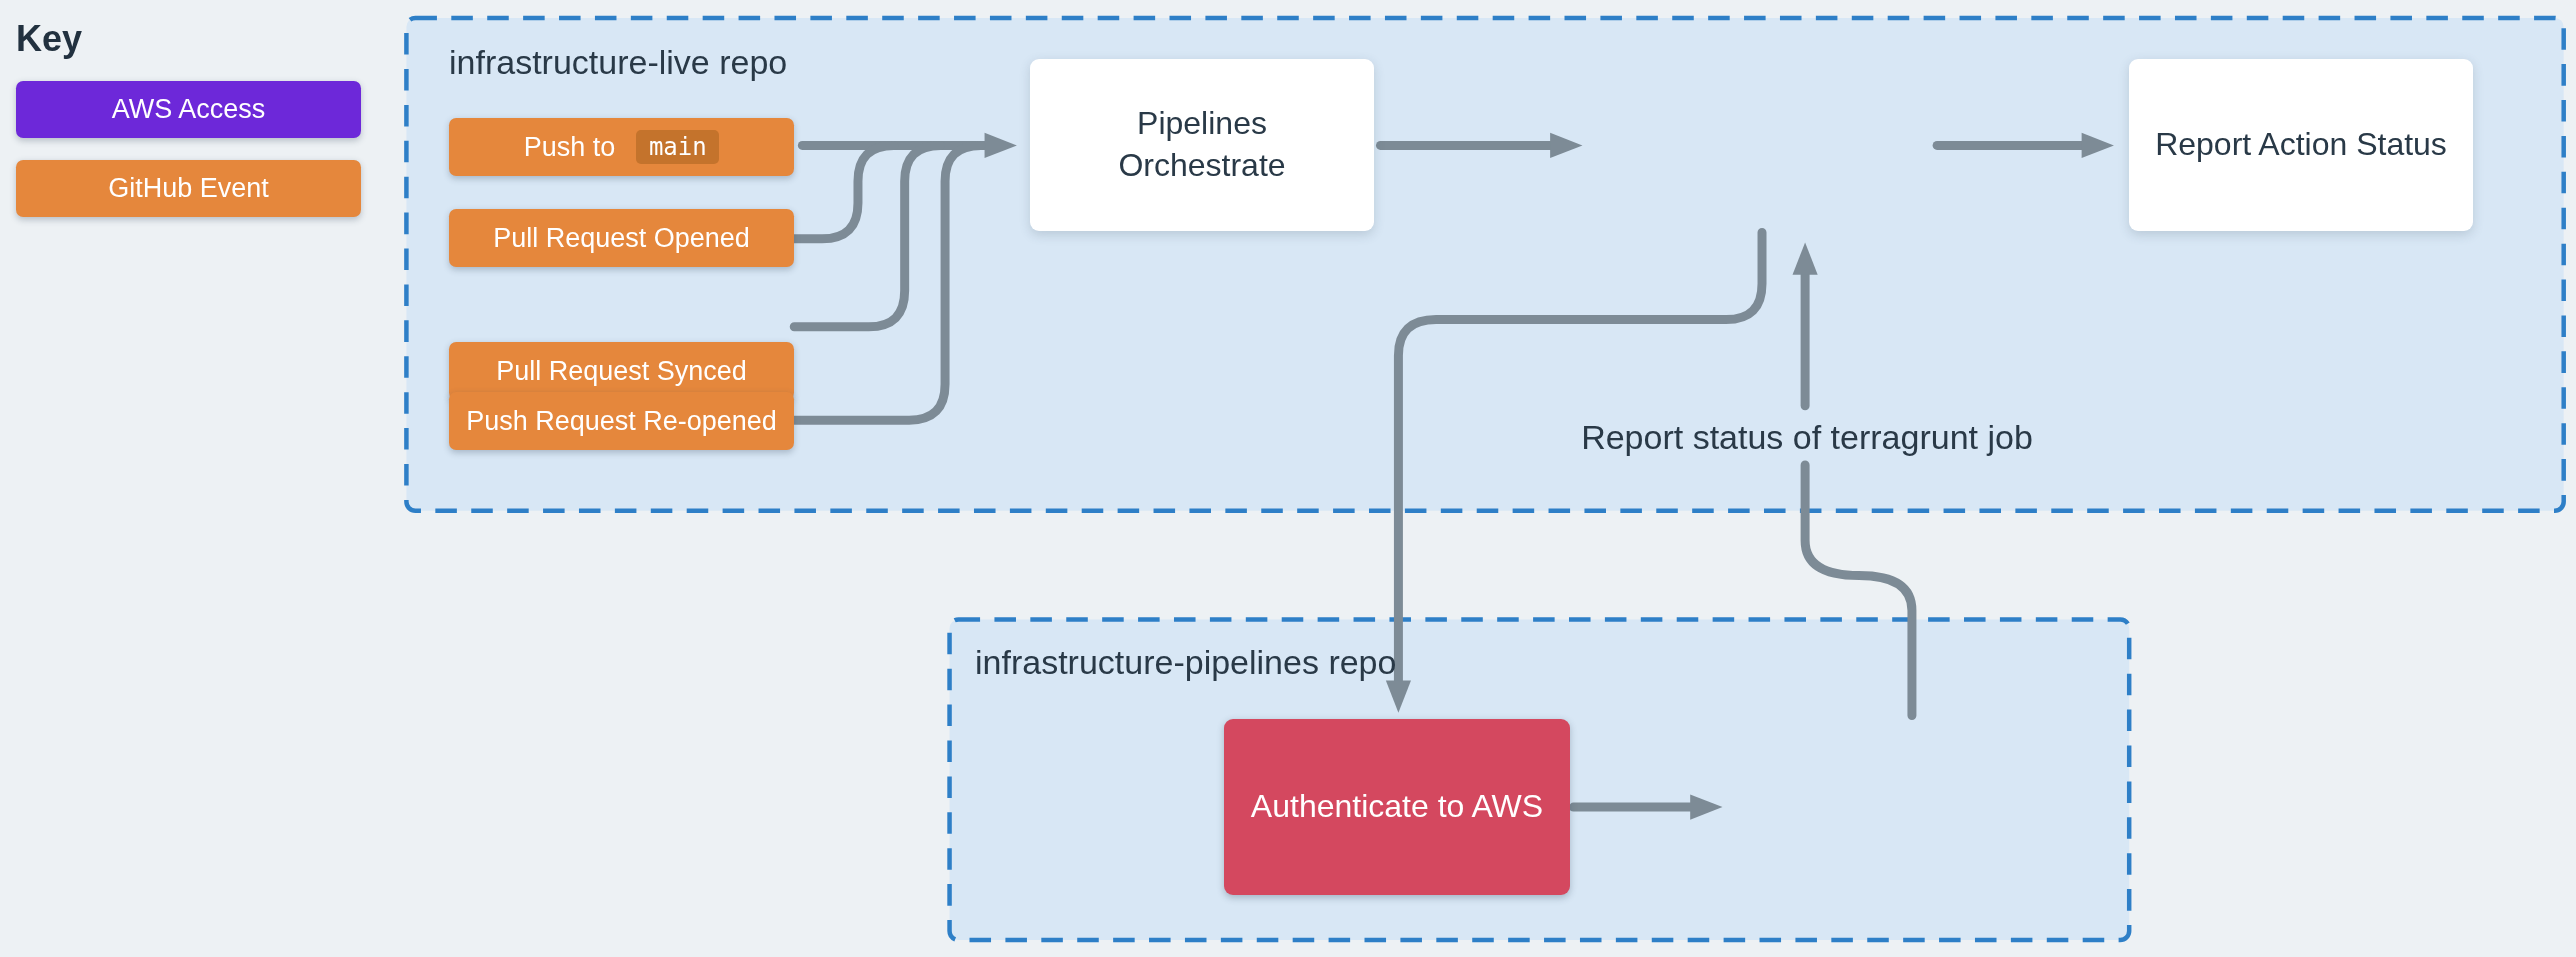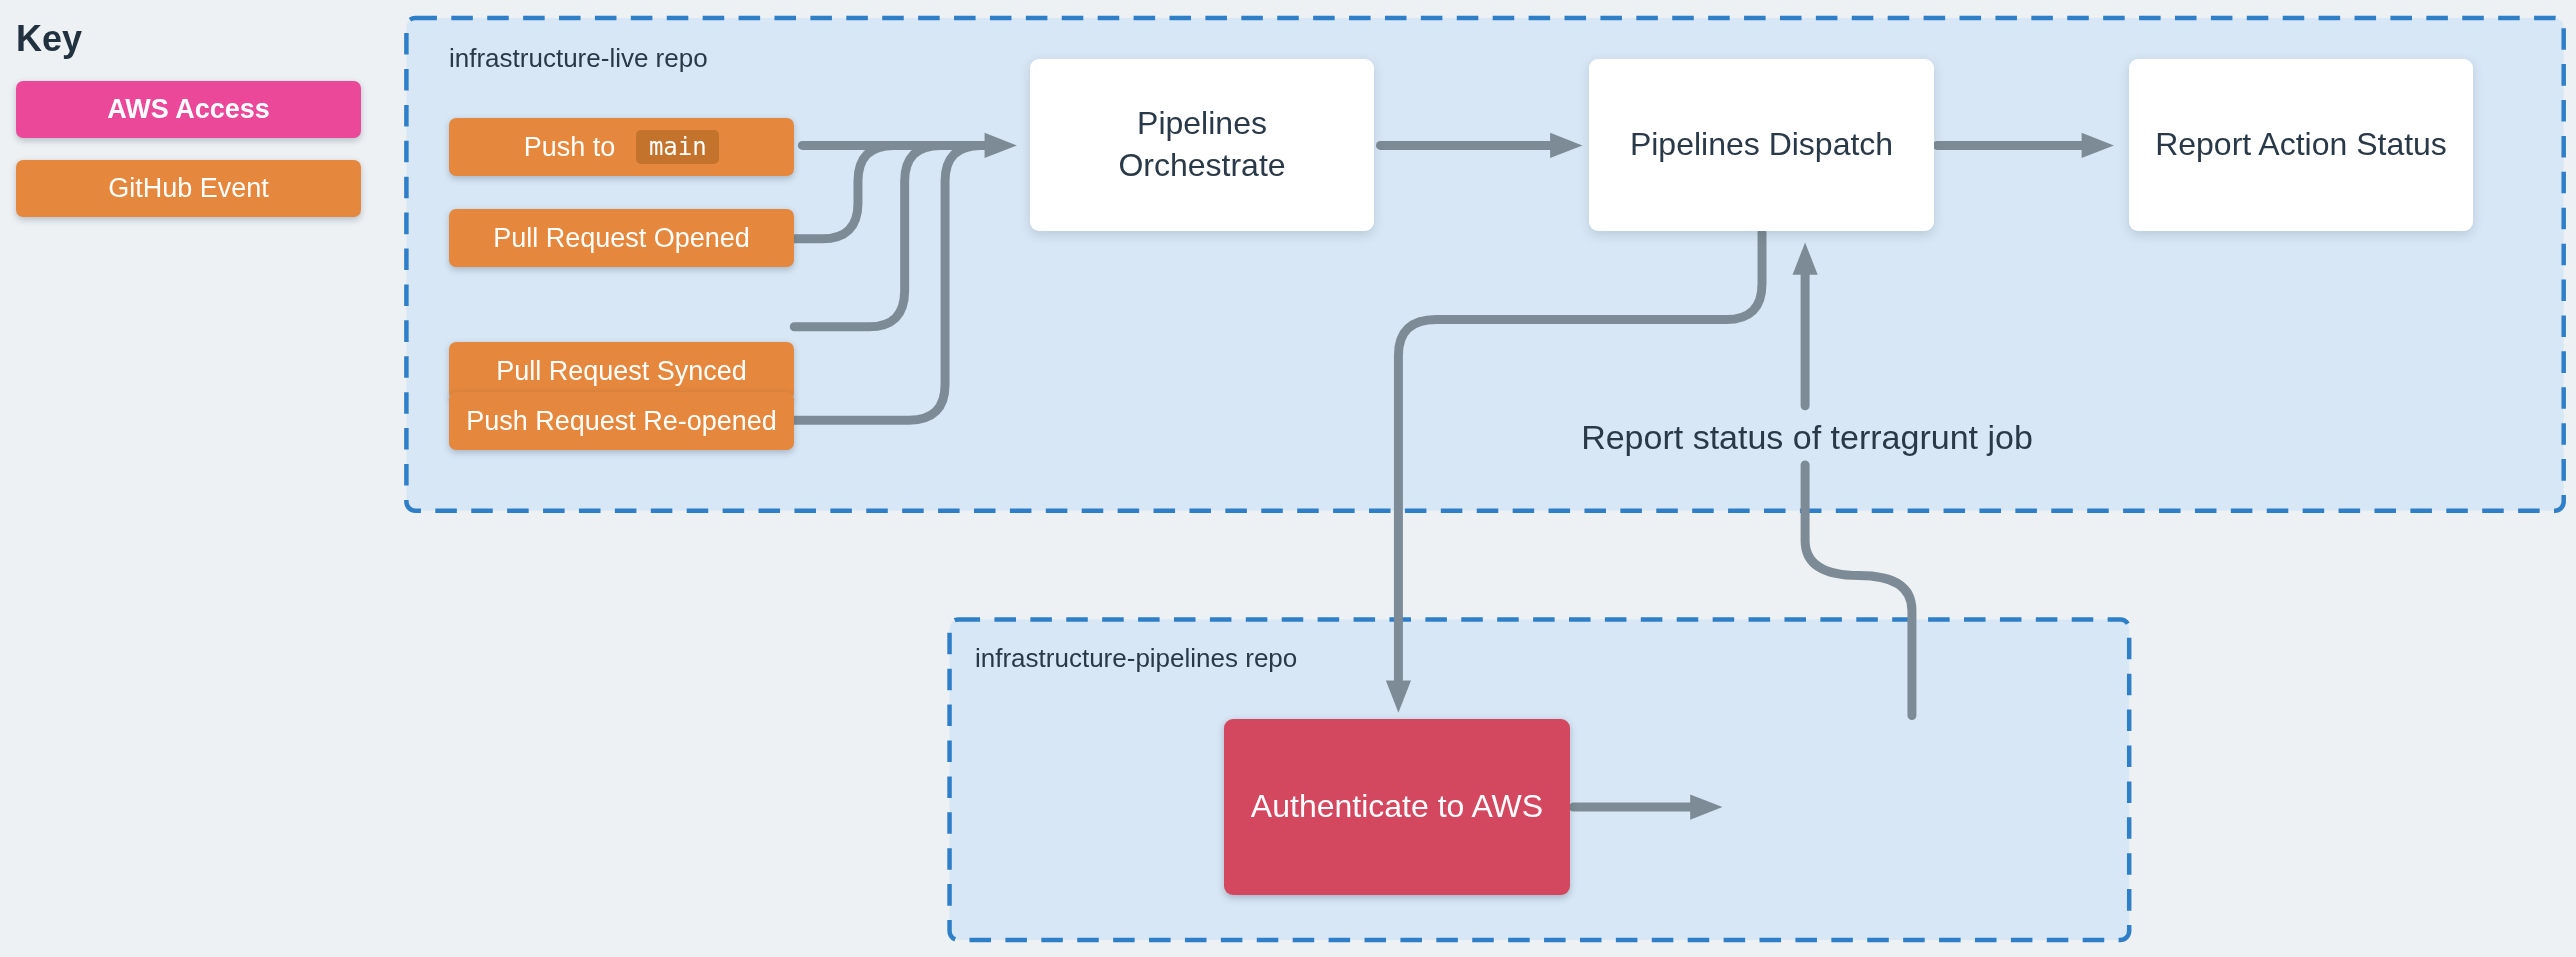--- a/index.html
+++ b/index.html
@@ -13,22 +13,22 @@
   .conn{stroke:#7D8B96;stroke-width:10;fill:none;stroke-linecap:round;stroke-linejoin:round;}
   .group-rect{fill:#D8E7F5;stroke:#2E7FC7;stroke-width:5;stroke-dasharray:24 16;}
   .key-title{position:absolute;left:16px;top:18px;font-size:36px;font-weight:bold;color:#22313F;}
   .kbtn{
     position:absolute;left:16px;width:345px;height:57px;border-radius:7.2px;
     display:flex;align-items:center;justify-content:center;
     color:#FFFFFF;font-size:27px;font-weight:500;
     box-shadow:0 2.7px 6.3px rgba(50,70,90,.28);
   }
   .orange{background:#E5873C;}
-  .red{background:#ec4899;font-weight:bold;}
-  .glabel{position:absolute;font-size:26px;font-weight:500;color:#293947;white-space:nowrap;}
+  .red{background:#6d28d9;}
+  .glabel{position:absolute;font-size:34px;font-weight:500;color:#293947;white-space:nowrap;}
   .ebtn{
     position:absolute;left:449px;width:345px;height:58px;border-radius:7.2px;
     display:flex;align-items:center;justify-content:center;gap:21px;
     background:#E5873C;color:#FFFFFF;font-size:27px;font-weight:500;
     box-shadow:0 2.7px 6.3px rgba(50,70,90,.28);white-space:nowrap;
   }
   .code-chip{
     background:#C4732C;color:#FFFFFF;border-radius:5px;padding:2.7px 12.6px;
     font-family:"DejaVu Sans Mono","Liberation Mono",monospace;font-size:24px;
   }
@@ -99,21 +99,20 @@
   </div>
   <div class="ebtn" style="top:298px;margin-top:44px;">
     <span>Pull Request Synced</span>
   </div>
   <div class="ebtn" style="top:392px;">
     <span>Push Request Re-opened</span>
   </div>
 
   <div class="node" style="left:1030px;top:59px;width:344px;height:172px;">Pipelines
 Orchestrate</div>
-  <div class="node" style="left:1589px;top:59px;width:345px;height:172px;">Pipelines Dispatch</div>
   <div class="node" style="left:2129px;top:59px;width:344px;height:172px;">Report Action Status</div>
 
   <div class="node red-node" style="left:1224px;top:719px;width:346px;height:176px;">Authenticate to AWS</div>
 
   <div class="annotation">Report status of terragrunt job</div>
 
 </div>
 
 
 </body></html>

